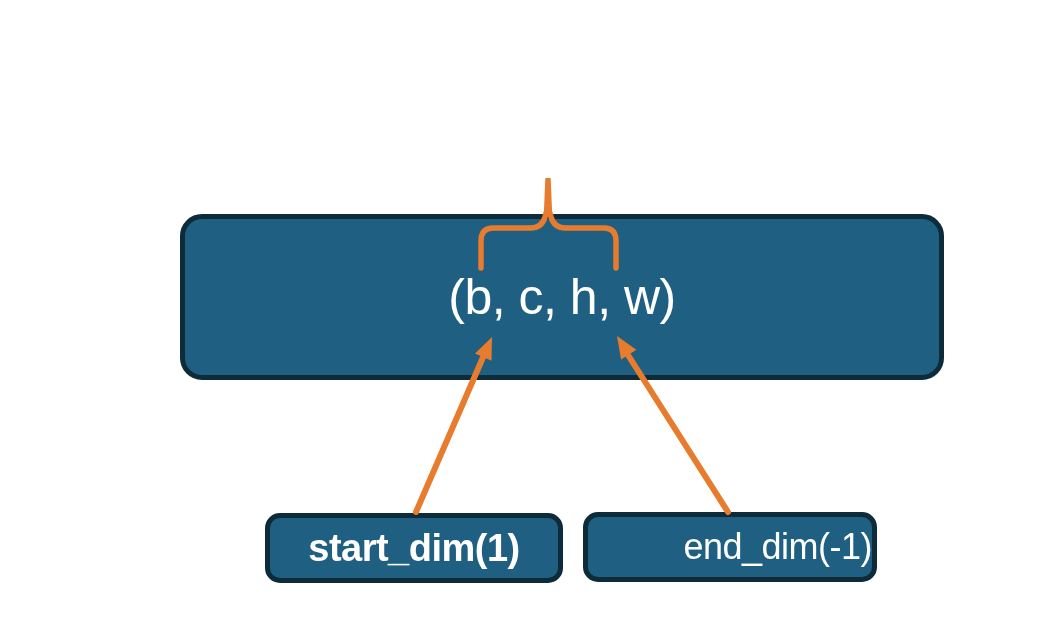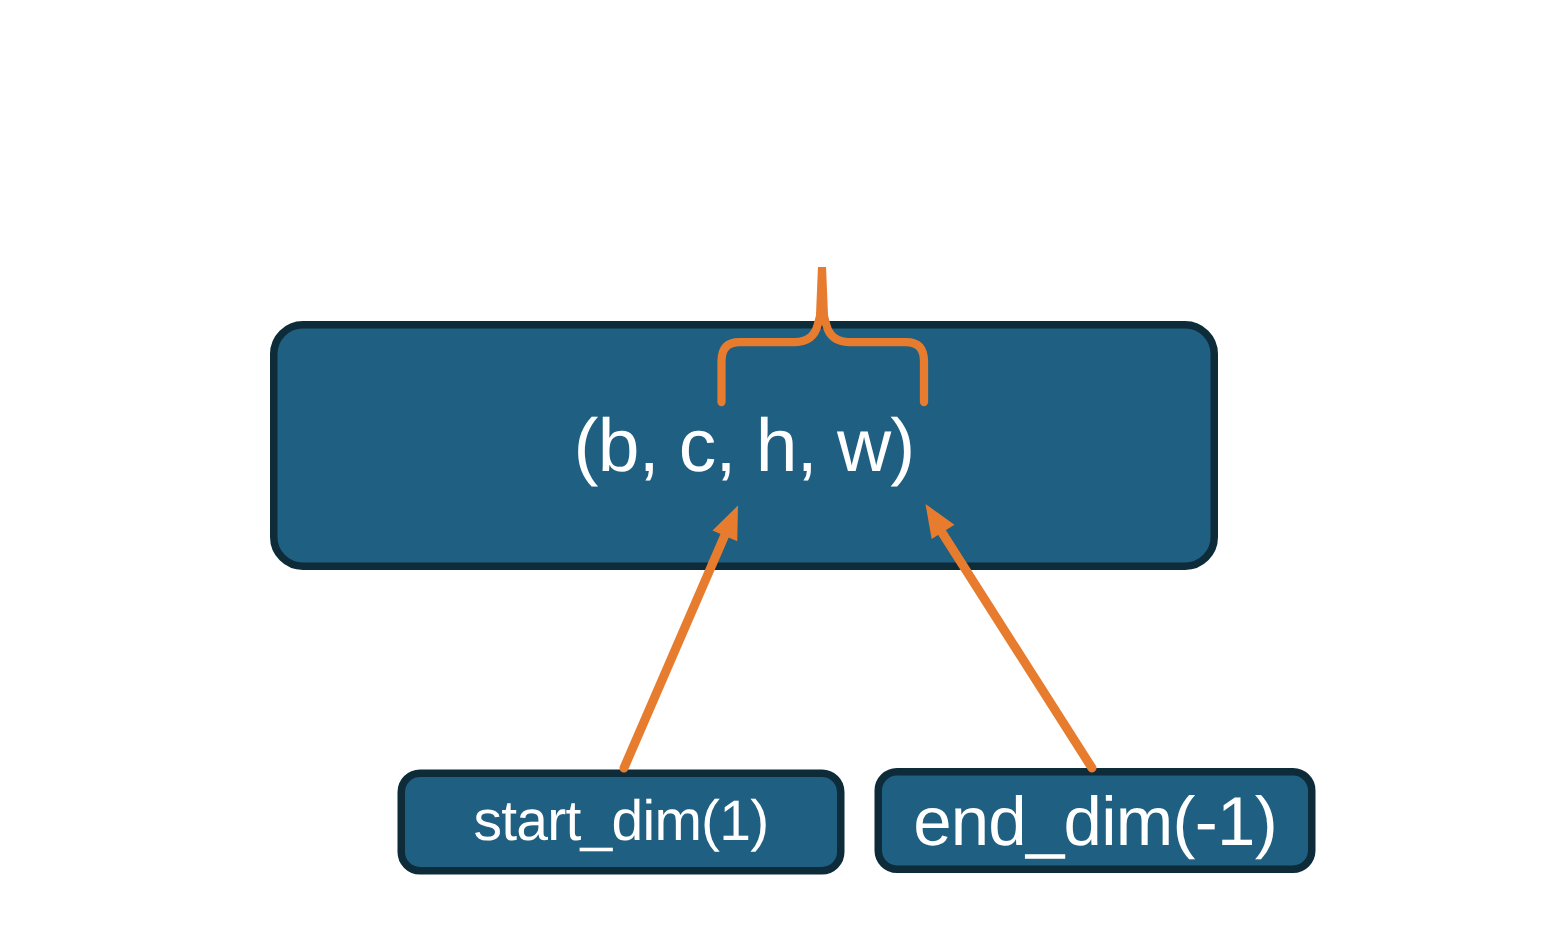--- a/index.html
+++ b/index.html
@@ -34,36 +34,38 @@
     white-space:nowrap;
   }
   .node-top{
     left:295px; top:100px;
     width:537px; height:67px;
     border-radius:13px;
     font-size:40px;
   }
   .node-big{
     left:180px; top:214px;
-    width:632px; height:166px;
+    width:764px; height:166px;
     border-radius:22px;
     font-size:50px;
     align-items:center;
   }
   .node-start{
     left:265px; top:513px;
     width:298px; height:70px;
     border-radius:15px;
     font-size:38px;
+    font-weight:bold;
   }
   .node-end{
     left:583px; top:512px;
     width:294px; height:70px;
     border-radius:15px;
-    font-size:46px;
+    font-size:36px;
+    justify-content:flex-end;
   }
   svg.overlay{
     position:absolute;
     left:0; top:0;
     width:1038px;
     height:632px;
     pointer-events:none;
   }
   .conn-stroke{
     fill:none;

